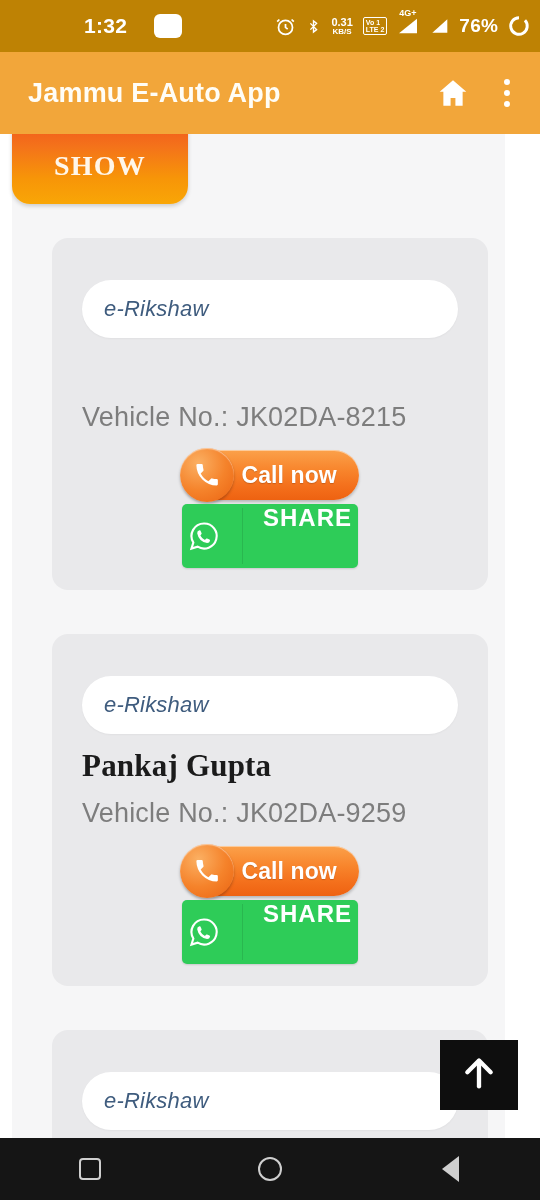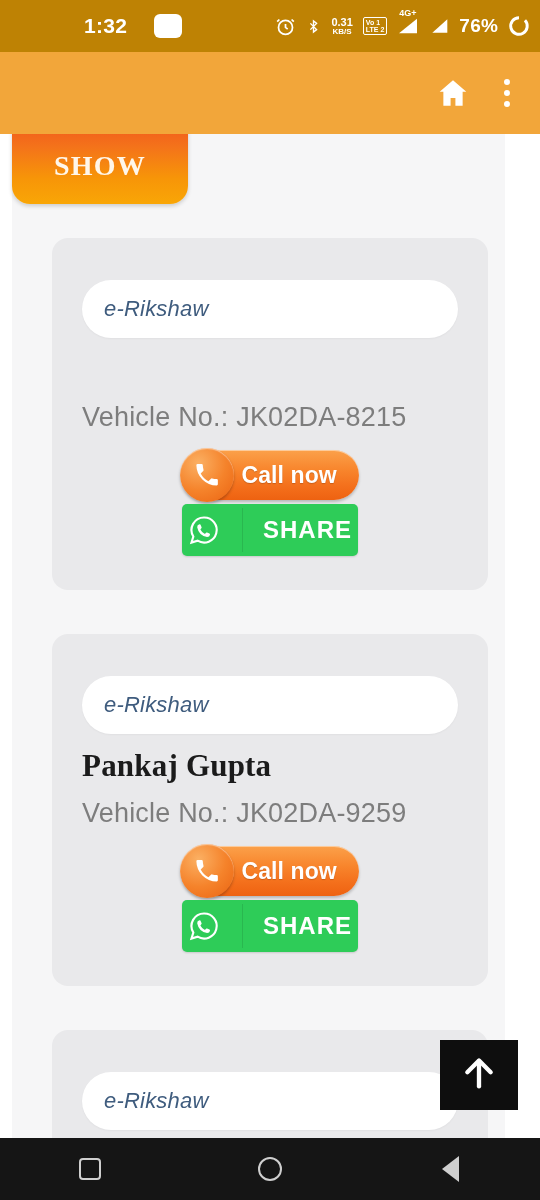--- a/index.html
+++ b/index.html
@@ -139,22 +139,22 @@
     display:flex; align-items:center; justify-content:center;
   }
   .call-label{
     margin-left:60px; color:#FFFFFF;
     font-size:23px; font-weight:700; letter-spacing:.1px;
     text-shadow:0 1px 1px rgba(0,0,0,.18);
   }
 
   
   .share-btn{
-    position:relative; width:176px; height:52px; border-radius:5px;
-    background:#2ECC58; display:flex; align-items:center; cursor:pointer;
+    position:relative; width:176px; height:64px; border-radius:5px;
+    background:#2ECC58; display:flex; cursor:pointer;
     box-shadow:0 1px 2px rgba(0,0,0,.14);
     gap:36px;
   }
   .share-btn .divider{
     position:absolute; left:60px; top:4px; bottom:4px; width:1px;
     background:rgba(0,0,0,.10);
   }
   .wa-ico{ width:60px; display:flex; align-items:center; justify-content:center; }
   .share-label{
     flex:1; text-align:center; color:#FFFFFF;
@@ -232,20 +232,21 @@
 
     <span class="sb-ico">
       <svg width="22" height="22" viewBox="0 0 24 24" fill="none" stroke="#ffffff" stroke-width="3.2">
         <path d="M12 3a9 9 0 1 0 6.5 2.8"></path>
       </svg>
     </span>
   </div>
 </div>
 
 <div class="app-bar">
+  <div class="app-title">Jammu E-Auto App</div>
   <div class="app-actions">
     <div class="icon-btn">
       <svg width="34" height="34" viewBox="0 0 24 24" fill="#ffffff">
         <path d="M12 3 2.6 11.2h2.6V21h5.1v-5.4h3.4V21h5.1v-9.8h2.6z"></path>
       </svg>
     </div>
     <div class="icon-btn dots">
       <i></i>
       <i></i>
       <i></i>

